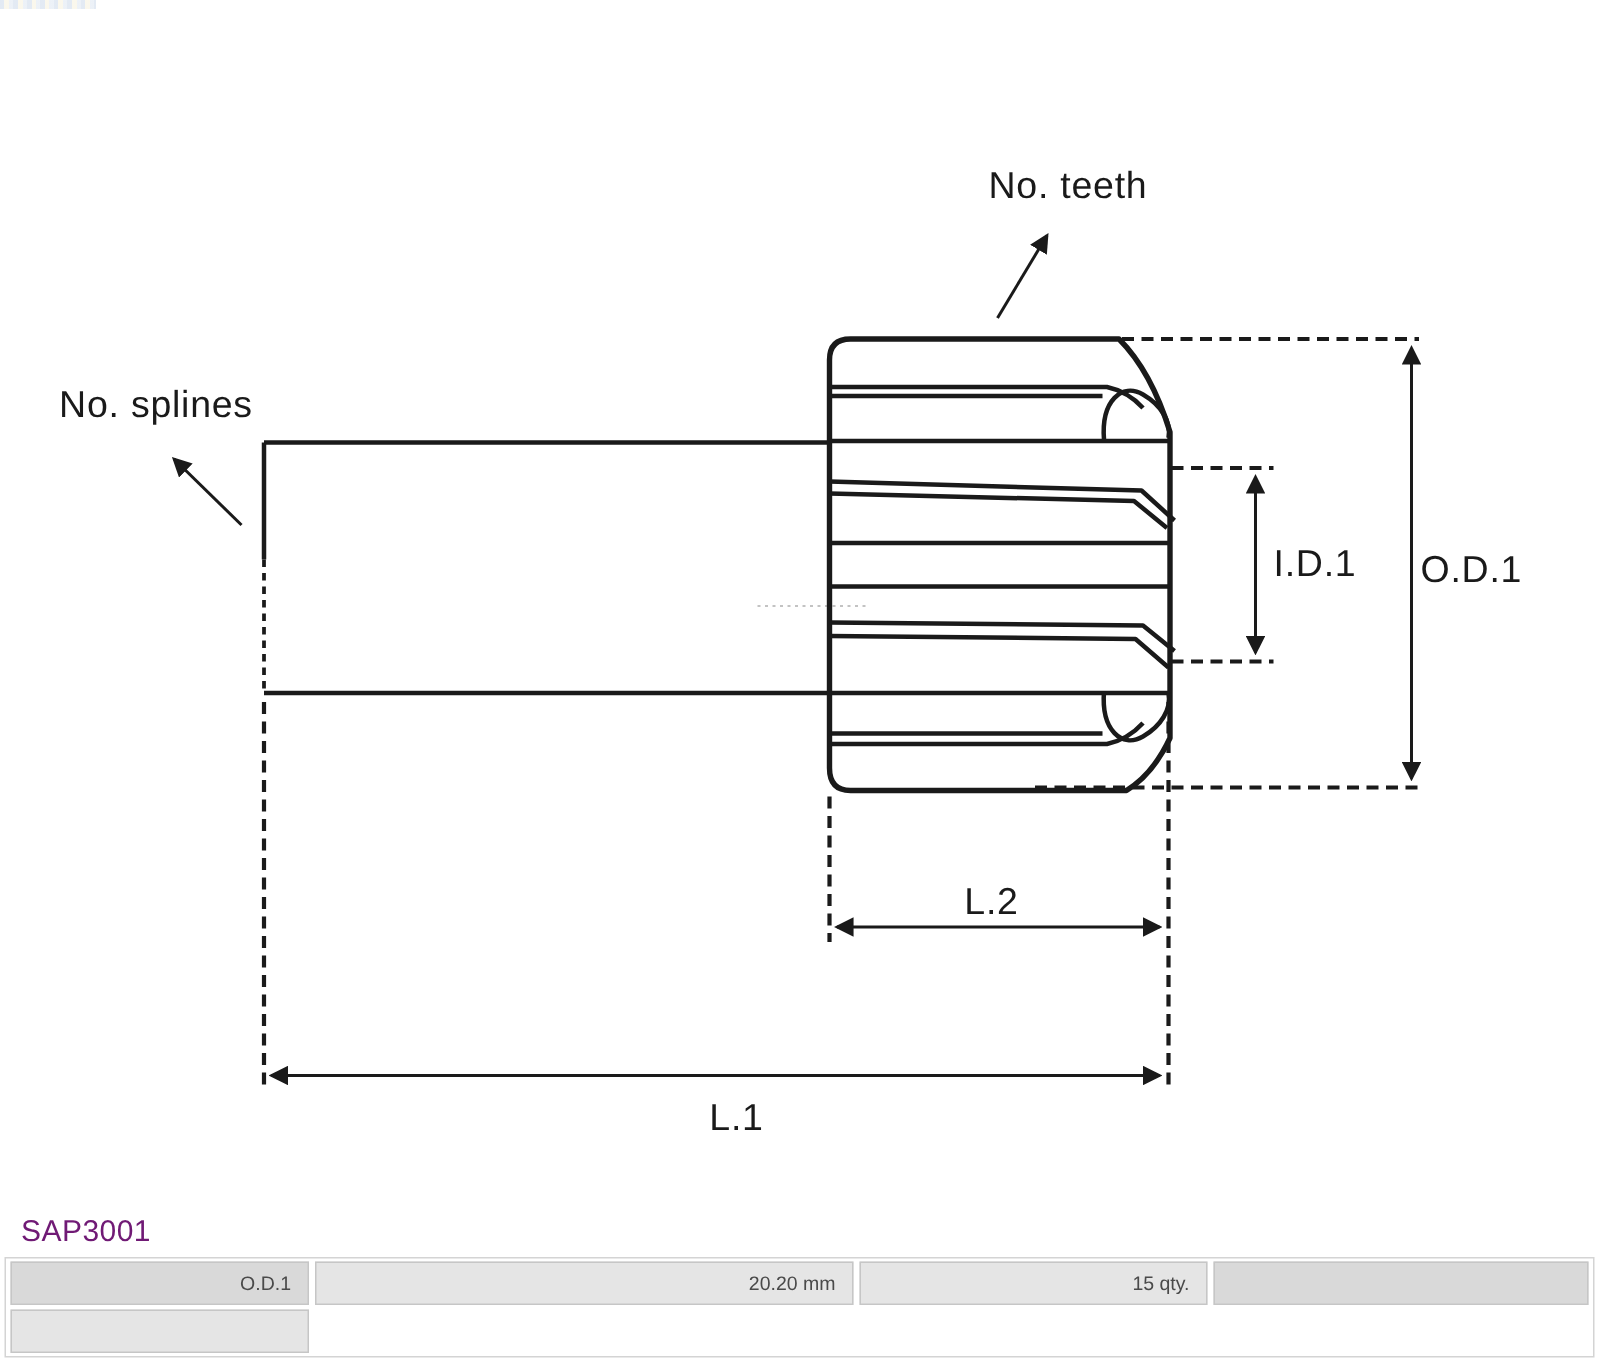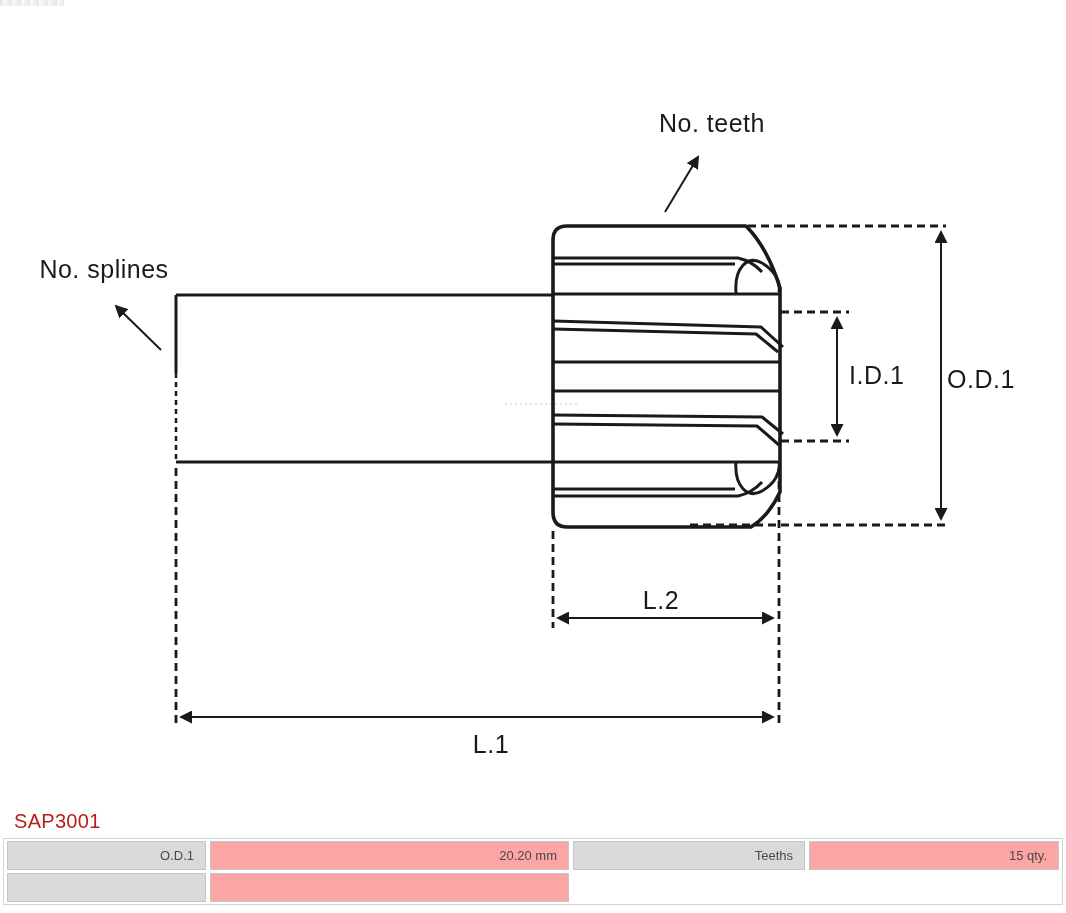--- a/index.html
+++ b/index.html
@@ -19,21 +19,21 @@
   svg.diagram { position:absolute; left:0; top:0; }
   .dim-label {
     font-size:25px;
     fill:#1a1a1a;
     letter-spacing:.5px;
     font-family:"Liberation Sans", sans-serif;
   }
   .part-code {
     position:absolute; left:14px; top:810px;
     font-size:20px; line-height:22px;
-    color:#b91c1c;
+    color:#701a75;
     font-weight:500;
     letter-spacing:.3px;
   }
   .spec-table {
     position:absolute; left:3px; top:838px;
     width:1060px;
     box-sizing:border-box;
     border:1px solid #d4d4d4;
     padding:2px 3px;
     display:grid;
@@ -44,21 +44,21 @@
   .cell {
     height:29px;
     box-sizing:border-box;
     border:1px solid #c6c6c6;
     display:flex; align-items:center; justify-content:flex-end;
     padding-right:11px;
     font-size:13px;
     color:#4a4a4a;
   }
   .cell.gray { background:#d9d9d9; }
-  .cell.white { background:#fca5a5;padding-left:11px; }
+  .cell.white { background:#e5e5e5;padding-left:11px; }
 </style>
 </head>
 <body>
 
 <div class="top-artifact"></div>
 
 <svg class="diagram" width="1066" height="790" viewBox="0 0 1066 790">
   <defs>
     <marker id="ah" viewBox="0 0 10 10" refX="8.5" refY="5" markerWidth="6.5" markerHeight="6.5" orient="auto-start-reverse">
       <path d="M0 0 L10 5 L0 10 Z" fill="#1a1a1a"></path>
@@ -118,18 +118,17 @@
   <text class="dim-label" x="947" y="388">O.D.1</text>
   <text class="dim-label" x="661" y="609" text-anchor="middle">L.2</text>
   <text class="dim-label" x="491" y="753" text-anchor="middle">L.1</text>
 </svg>
 
 <div class="part-code">SAP3001</div>
 
 <div class="spec-table">
   <div class="cell gray">O.D.1</div>
   <div class="cell white">20.20 mm</div>
-  <div class="cell gray">Teeths</div>
   <div class="cell white">15 qty.</div>
 
   <div class="cell gray"></div>
   <div class="cell white"></div>
 </div>
 
 </body></html>

